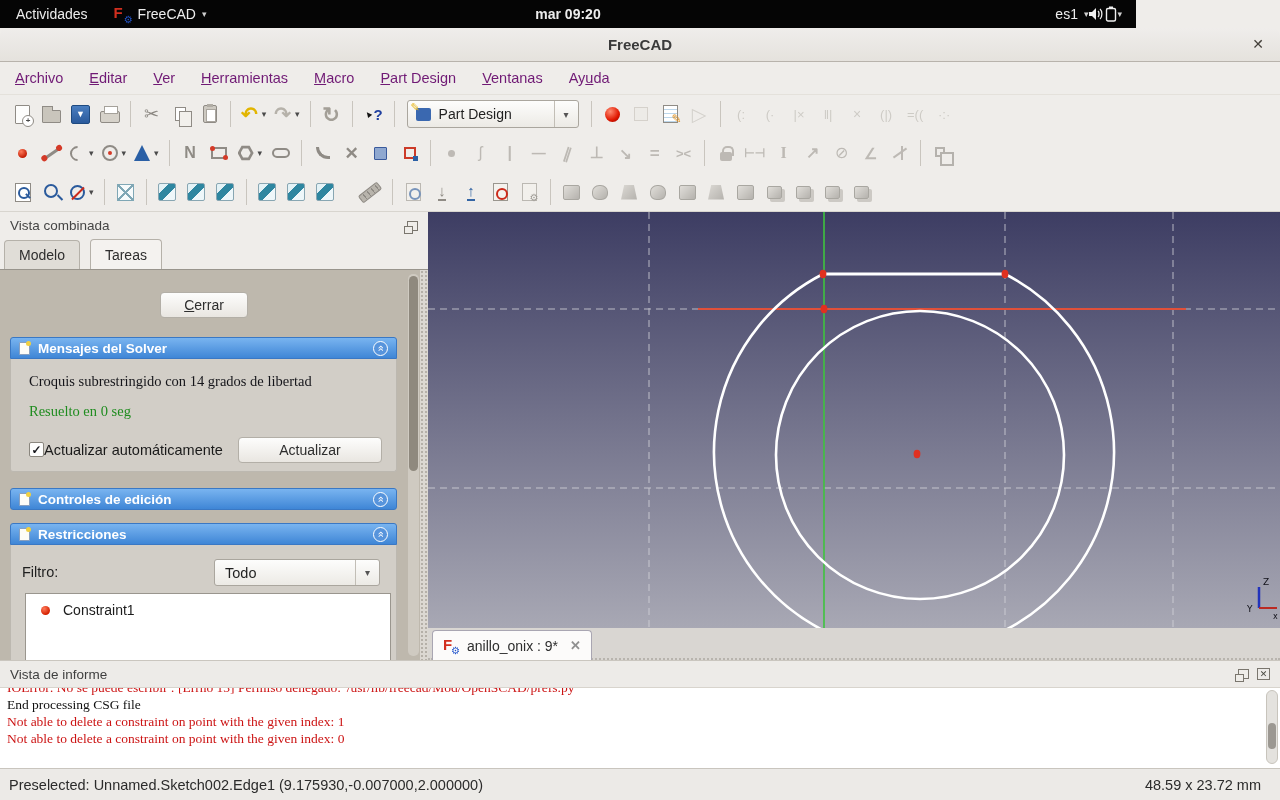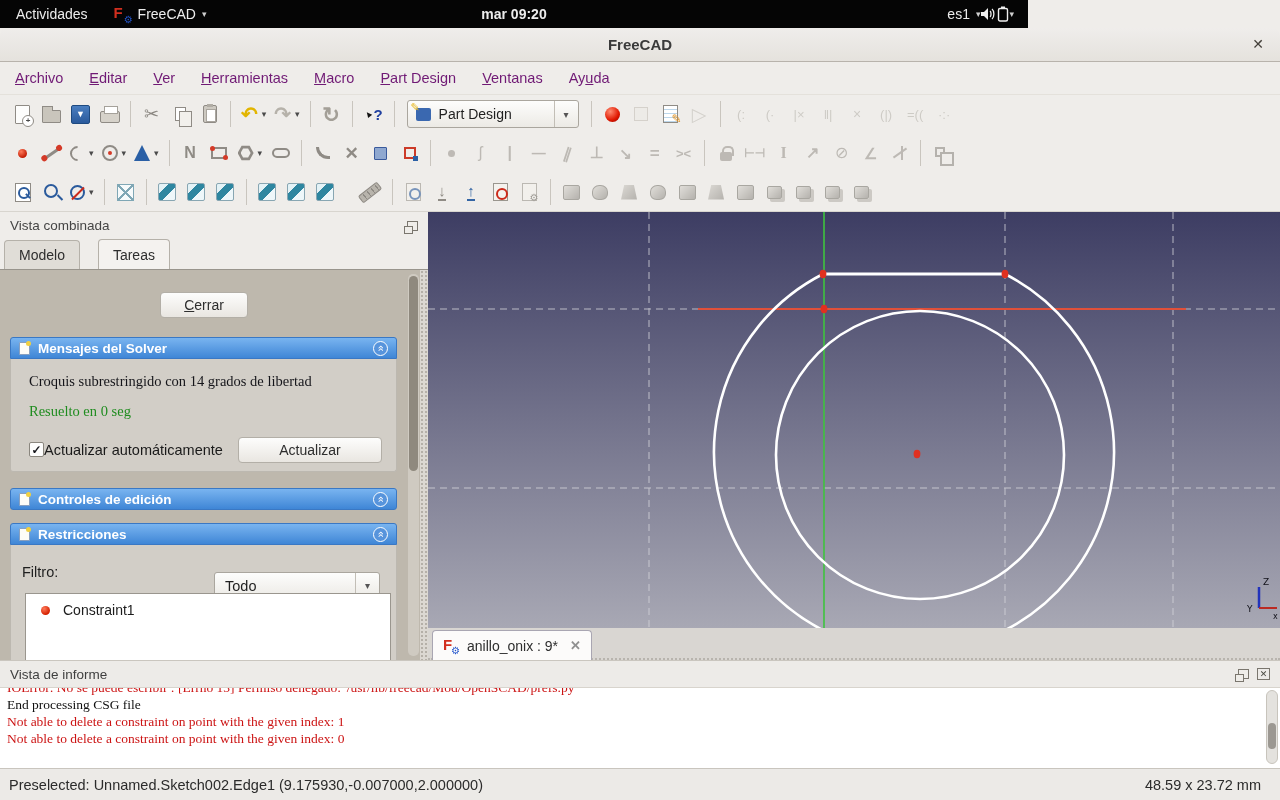--- a/index.html
+++ b/index.html
@@ -2,21 +2,21 @@
 <html><head>
 <meta charset="utf-8">
 <style>
   *{margin:0;padding:0;box-sizing:border-box}
   html,body{width:1280px;height:800px;overflow:hidden}
   body{font-family:"Liberation Sans",sans-serif;background:#efedea}
   #app{position:relative;width:1280px;height:800px}
   u{text-decoration:underline}
 
   
-  .gnome-bar{position:absolute;left:0;top:0;width:1028px;height:28px;background:#050505;color:#ececec;display:flex;align-items:center;font-size:14px}
+  .gnome-bar{position:absolute;left:0;top:0;width:1136px;height:28px;background:#050505;color:#ececec;display:flex;align-items:center;font-size:14px}
   .gb-left{display:flex;align-items:center;gap:26px;padding-left:16px;z-index:2}
   .gb-item{display:inline-flex;align-items:center;gap:6px;cursor:default}
   .gb-clock{position:absolute;left:0;right:0;text-align:center;font-weight:600;z-index:1}
   .gb-right{margin-left:auto;display:flex;align-items:center;padding-right:14px;z-index:2}
   .gb-caret{font-size:9px;color:#cfcfcf}
 
   
   .title-bar{position:absolute;left:0;top:28px;width:1280px;height:34px;background:linear-gradient(#efedeb,#e5e2dd);border-bottom:1px solid #b8b3ac;border-radius:8px 8px 0 0;display:flex;align-items:center;justify-content:center}
   .wt{font-size:15px;font-weight:600;color:#3a3a3a}
   .wclose{position:absolute;right:16px;top:8px;font-size:14px;color:#44403a;cursor:default}
@@ -116,21 +116,21 @@
   
   .wbcombo{width:172px;height:28px;margin:0 6px;background:linear-gradient(#fdfdfc,#eceae5);border:1px solid #aaa69e;border-radius:3px;display:inline-flex;align-items:center;gap:8px;padding-left:8px;flex:none}
   .wb-label{font-size:14px;color:#1f1f1f;flex:1}
   .fc-arrow{margin-left:auto;width:24px;height:100%;border-left:1px solid #c2beb6;display:flex;align-items:center;justify-content:center;color:#555;font-size:10px}
 
   
   .combo-view{position:absolute;left:0;top:212px;width:428px;height:448px;background:#efedea}
   .cv-title-row{height:27px;display:flex;align-items:center;padding:0 10px;font-size:13.5px;color:#454545}
   .cv-title-row .ic-float{margin-left:auto}
   .cv-tabs{position:absolute;left:0;top:27px;height:30px;display:flex;padding-left:4px;align-items:flex-end}
-  .cvtab{height:29px;padding:0 14px;display:inline-flex;align-items:center;font-size:14px;color:#2e2e2e;background:#e0ddd7;border:1px solid #b5b1a9;border-bottom:none;border-radius:4px 4px 0 0;margin-right:18px}
+  .cvtab{height:29px;padding:0 14px;display:inline-flex;align-items:center;font-size:14px;color:#2e2e2e;background:#e0ddd7;border:1px solid #b5b1a9;border-bottom:none;border-radius:4px 4px 0 0;margin-right:10px}
   .cvtab.active{background:#f4f2ef;height:30px}
   .cv-content{position:absolute;left:0;top:57px;width:428px;height:391px;background:#beb8ad;border-top:1px solid #98948c;overflow:hidden}
   .cv-scroll{position:absolute;right:9px;top:4px;bottom:4px;width:11px;background:#cfcac1;border-radius:5px}
   .cv-scroll .thumb{position:absolute;left:1px;right:1px;top:2px;height:195px;background:#8f897e;border-radius:5px}
   .cv-splitter{position:absolute;right:0;top:0;bottom:0;width:8px;background:#dcd8d2 radial-gradient(#b5b0a8 1px,transparent 1px);background-size:4px 4px}
   .btn{background:linear-gradient(#fdfdfc,#e9e6e1);border:1px solid #b3afa7;border-radius:4px;font-family:"Liberation Sans",sans-serif;font-size:14px;color:#2e2e2e}
   .cerrar{position:absolute;left:160px;top:22px;width:88px;height:26px}
   .section{position:absolute;left:10px;width:387px}
   .sec-h{height:22px;display:flex;align-items:center;gap:8px;padding:0 8px;background:linear-gradient(#79b4f0,#3f86d6);border:1px solid #3a78c4;border-radius:3px 3px 0 0}
   .section.collapsed .sec-h{border-radius:3px}
@@ -145,21 +145,21 @@
   .solver-msg{position:absolute;left:18px;top:14px;font-family:"Liberation Serif",serif;font-size:14.5px;color:#15151a}
   .solver-ok{position:absolute;left:18px;top:44px;font-family:"Liberation Serif",serif;font-size:14.5px;color:#1f8c1f}
   .au-row{position:absolute;left:18px;right:14px;top:77px;height:27px;display:flex;align-items:center}
   .cb{width:15px;height:15px;background:#fdfdfc;border:1px solid #8a867e;border-radius:2px;display:inline-flex;align-items:center;justify-content:center;font-weight:bold;font-size:12px;color:#15151a;flex:none}
   .au-label{font-size:14.5px;color:#1a1a1a;flex:1}
   .upd{width:144px;height:26px}
   .ctrls{top:218px}
   .constraints{top:253px}
   .constraints .sec-b{height:116px;border-bottom:none;border-radius:0}
   .filter-label{position:absolute;left:11px;top:19px;font-size:14.5px;color:#1f1f1f}
-  .fcombo{position:absolute;left:203px;top:27px;width:166px;height:27px;background:linear-gradient(#fdfdfc,#eceae5);border:1px solid #aaa69e;border-radius:3px;display:flex;align-items:center;font-size:14.5px;color:#1f1f1f;padding-left:10px}
+  .fcombo{position:absolute;left:203px;top:14px;width:166px;height:27px;background:linear-gradient(#fdfdfc,#eceae5);border:1px solid #aaa69e;border-radius:3px;display:flex;align-items:center;font-size:14.5px;color:#1f1f1f;padding-left:10px}
   .clist{position:absolute;left:14px;top:48px;width:366px;height:68px;background:#fff;border:1px solid #9a968e;border-bottom:none;padding-top:6px;overflow:hidden}
   .citem{display:flex;align-items:center;gap:13px;padding:2px 6px 2px 15px;font-size:14px;color:#1c1c1c}
   .cdot{width:9px;height:9px;border-radius:50%;background:radial-gradient(circle at 35% 30%,#ff7a5a,#d42000 70%);flex:none}
 
   
   .viewport{position:absolute;left:428px;top:212px;width:852px;height:416px}
   .viewport svg{display:block}
   .mdi-tabs{position:absolute;left:428px;top:628px;width:852px;height:32px;background:#d9d6d2;border-bottom:2px dotted #b8b4ae}
   .mtab{position:absolute;left:4px;top:2px;height:30px;padding:0 10px;background:#fcfbfa;border:1px solid #a9a6b2;border-bottom:none;border-radius:4px 4px 0 0;display:inline-flex;align-items:center;gap:8px}
   .mtab-label{font-size:14px;color:#2e2e2e}

